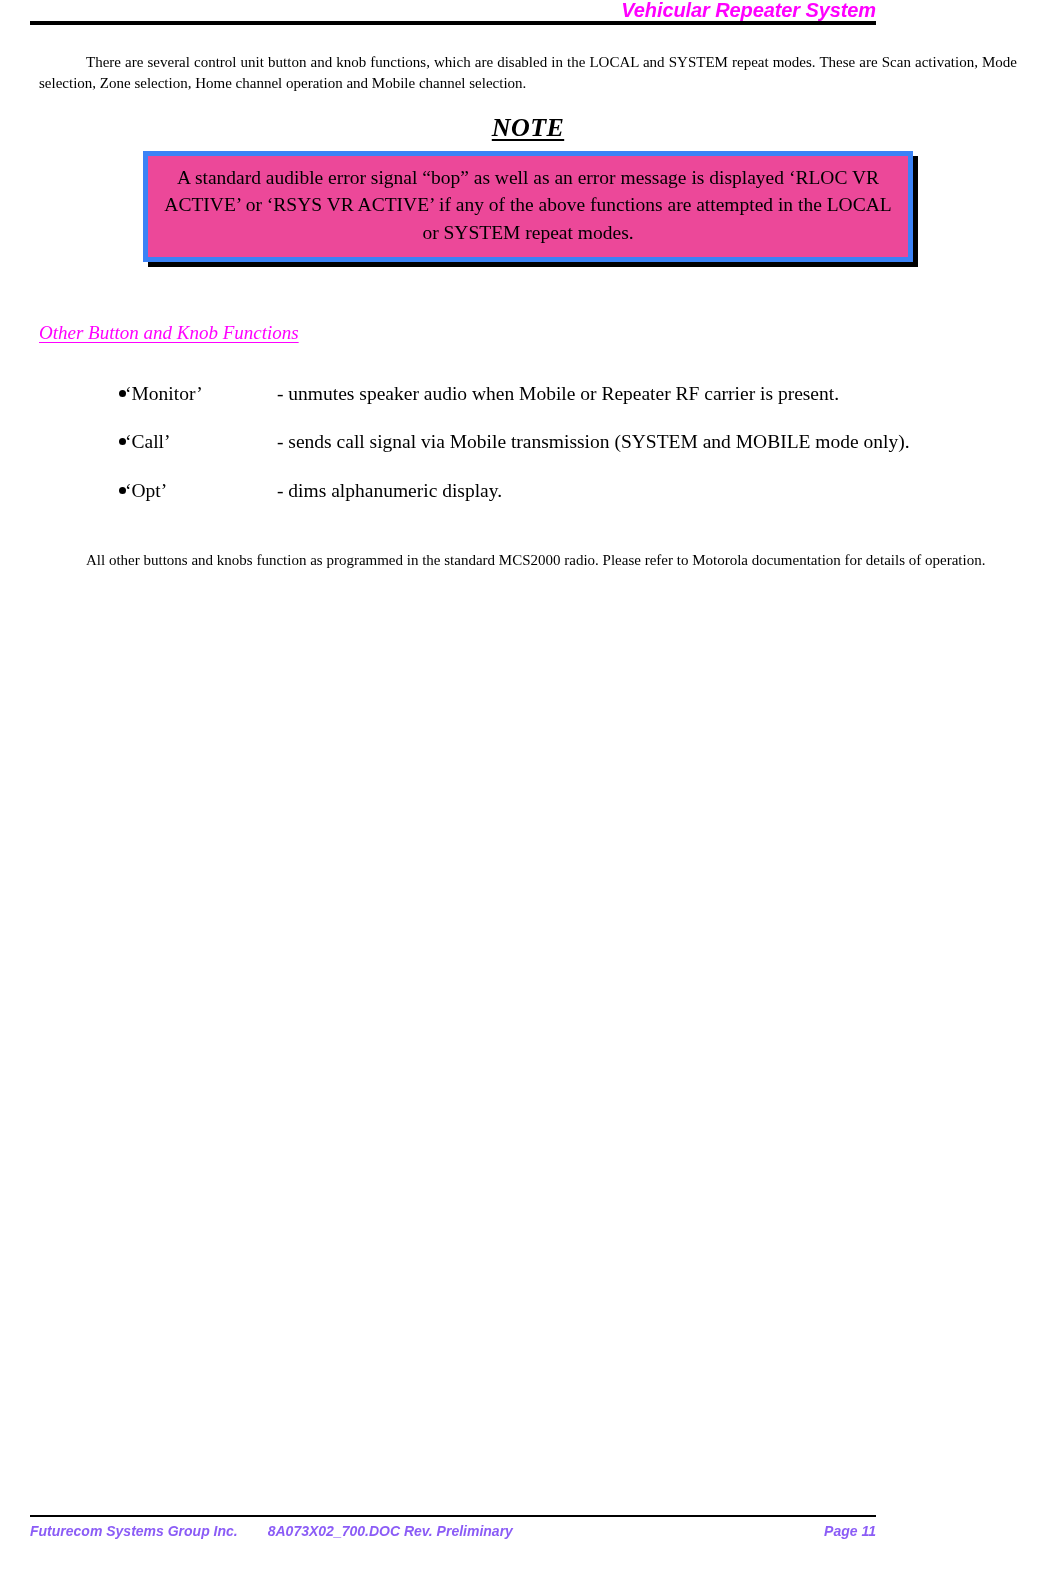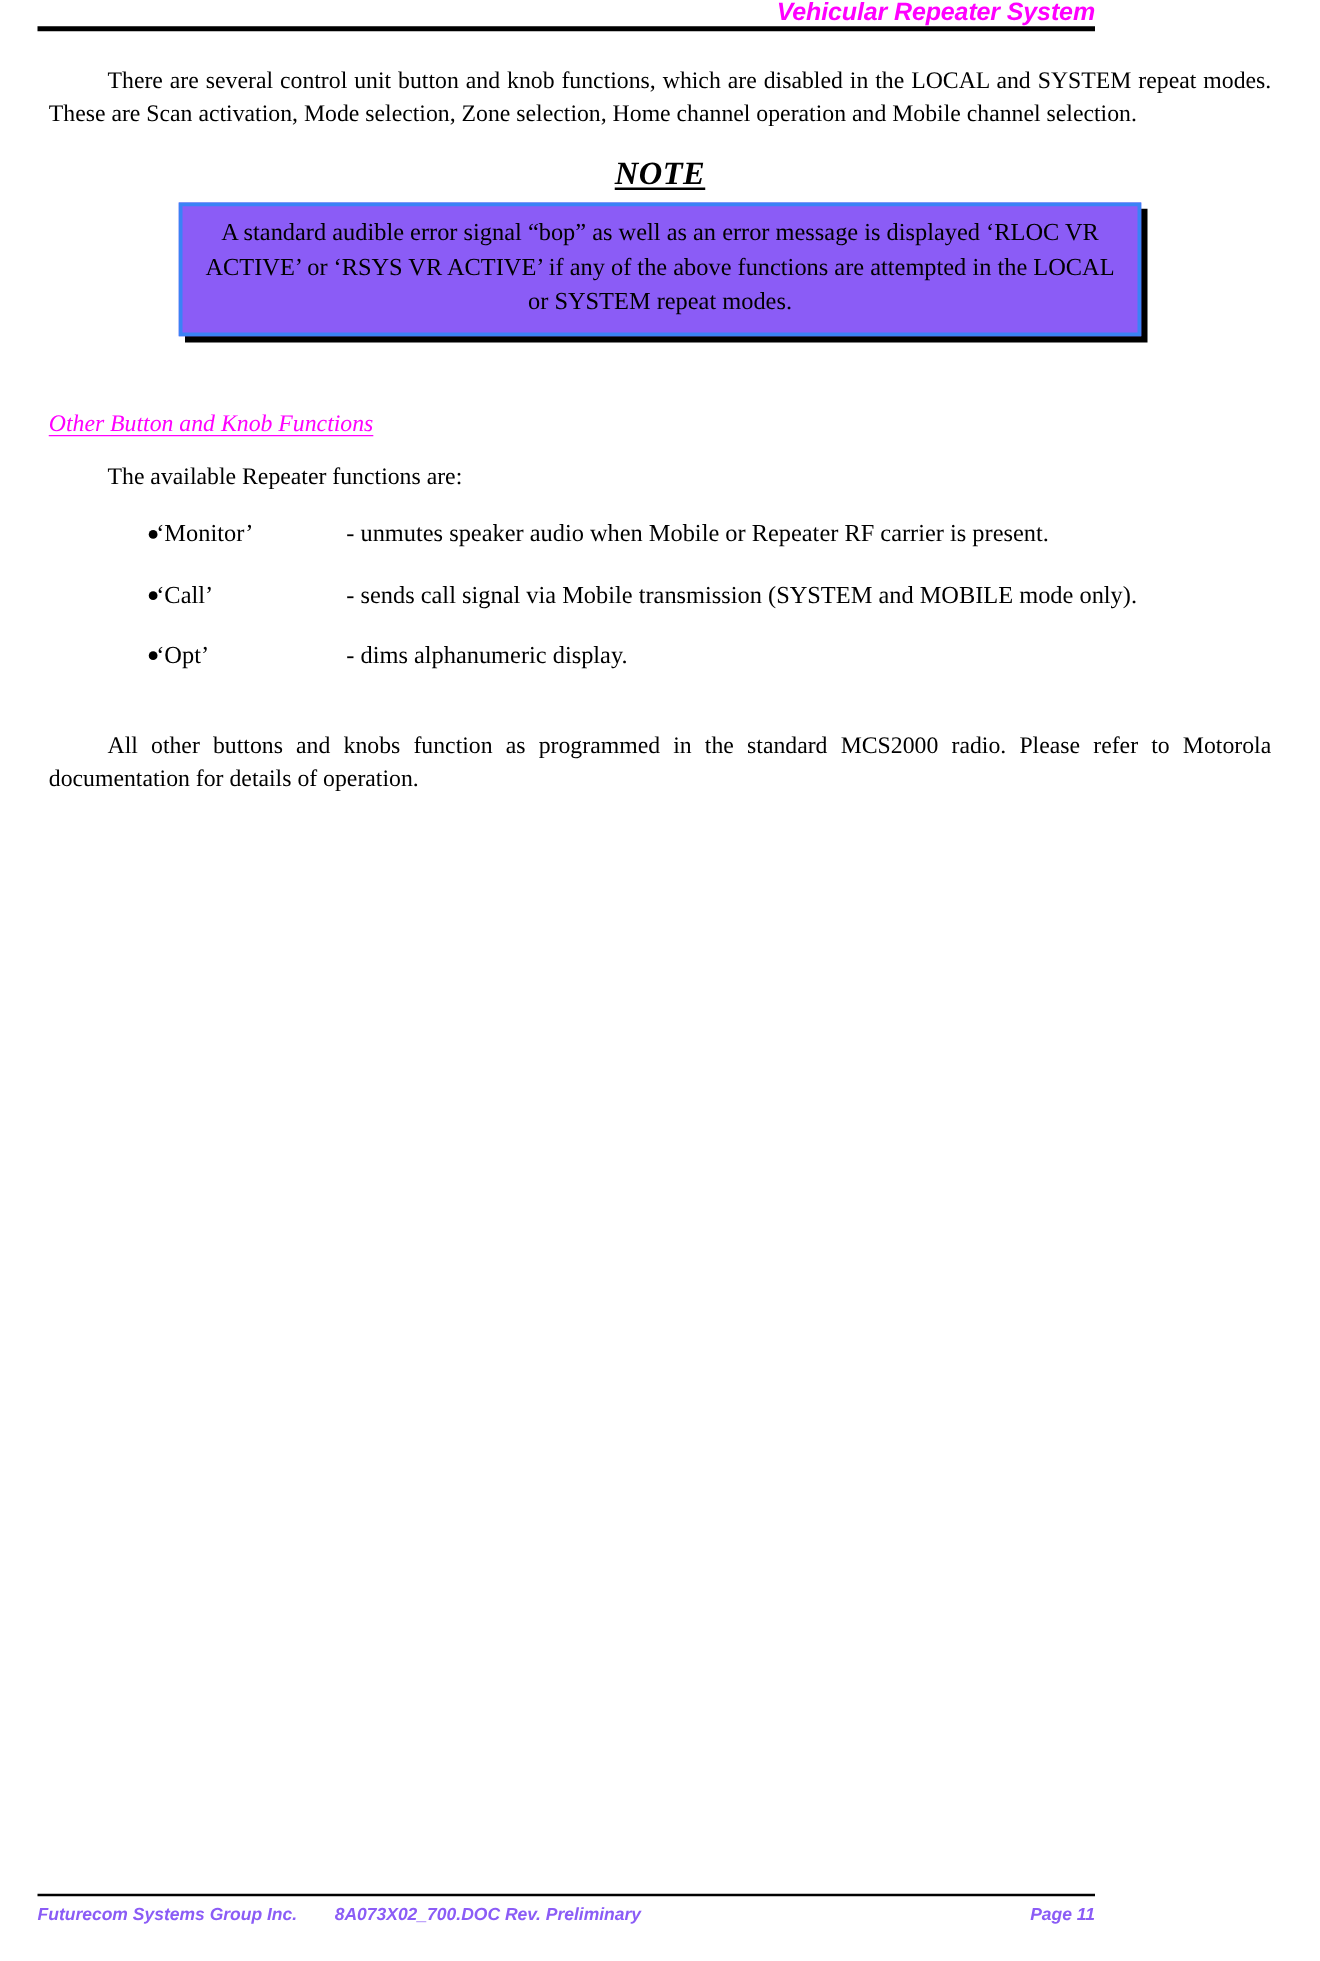--- a/index.html
+++ b/index.html
@@ -69,21 +69,21 @@
     color: #FF00FF;
     text-decoration: underline;
     text-underline-offset: 3px;
     display: inline-block;
     line-height: 1.15;
     white-space: nowrap;
   }
 
   
   p.body {
-    font-size: 19px;
+    font-size: 15px;
     line-height: 1.42;
     margin: 0;
     text-align: justify;
     text-justify: inter-word;
   }
   p.body.indent {
     text-indent: 47px;
   }
 
   
@@ -96,22 +96,22 @@
     text-underline-offset: 3px;
     letter-spacing: 0.4px;
   }
   .note-wrap {
     position: relative;
     margin: 8px auto 0 auto;
     width: 770px;
   }
   .note-box {
     position: relative;
-    border: 3px solid #3b82f6;
-    background: #8b5cf6;
+    border: 5px solid #3b82f6;
+    background: #ec4899;
     padding: 8px 12px 10px 12px;
     box-shadow: 5px 5px 0 0 #000000;
     z-index: 2;
   }
   .note-text {
     font-size: 19.5px;
     line-height: 1.42;
     text-align: center;
     margin: 0;
   }
@@ -216,21 +216,20 @@
 
     <div class="spacer-30"></div>
     <div class="spacer-30"></div>
 
     <div>
       <span class="sec-heading">Other Button and Knob Functions</span>
     </div>
 
     <div class="spacer-18"></div>
 
-    <p class="body indent">The available Repeater functions are:</p>
 
     <div class="spacer-18"></div>
 
     <ul class="fn-list">
       <li>
         <span class="dot"></span>
         <span class="fn-name">‘Monitor’</span><span class="fn-desc">- unmutes speaker audio when Mobile or Repeater RF carrier is present.</span>
       </li>
       <li>
         <span class="dot"></span>

